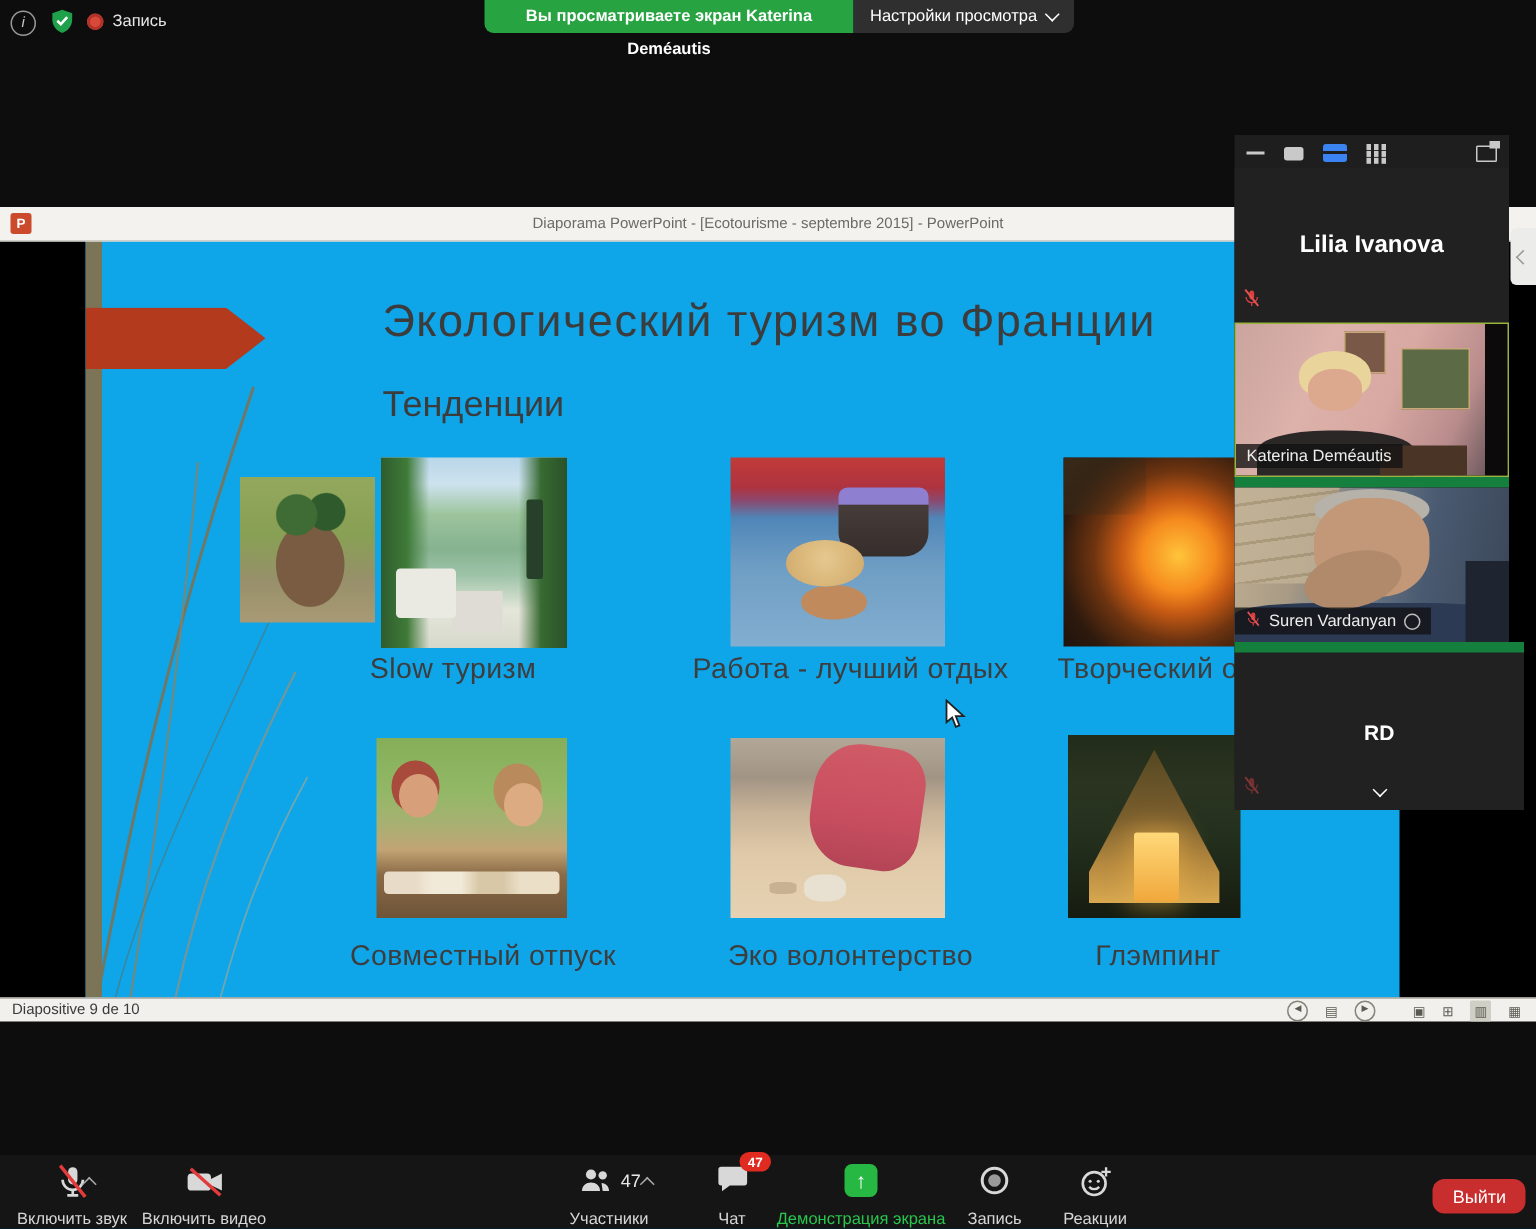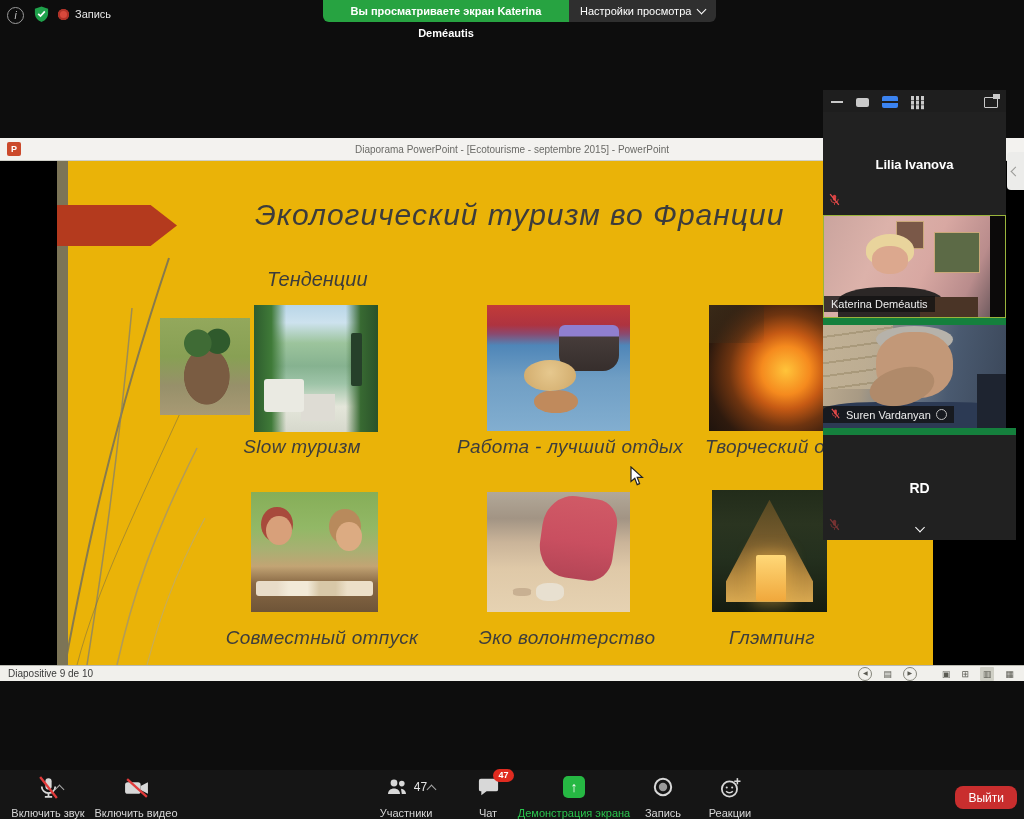--- a/index.html
+++ b/index.html
@@ -25,28 +25,28 @@
   .chev.left{transform:rotate(135deg);}
 
   
   .pp-titlebar{position:absolute;left:0;top:138px;right:0;height:22px;background:#f3f2ef;
                border-bottom:1px solid #cfcfc7;display:flex;align-items:center;z-index:5;}
   .pp-ic{position:absolute;left:7px;top:4px;width:14px;height:14px;background:#cb4a2c;color:#fff;
          font-size:9px;font-weight:bold;text-align:center;line-height:14px;border-radius:2px;}
   .pp-title{width:100%;text-align:center;font-size:10px;color:#6a6a66;}
 
   .slide-wrap{position:absolute;left:0;top:160px;width:1024px;height:505px;background:#000;z-index:4;}
-  .slide{position:absolute;left:57px;top:0;width:876px;height:505px;background:#eab308;overflow:hidden;font-style:italic;}
+  .slide{position:absolute;left:57px;top:0;width:876px;height:505px;background:#0ea5e9;overflow:hidden;}
   .olive-bar{position:absolute;left:0;top:0;width:11px;height:100%;background:#7c7456;}
   .grass{position:absolute;left:0;top:88px;}
   .red-arrow{position:absolute;left:0;top:45px;width:120px;height:41px;background:#b43a1e;
              clip-path:polygon(0 0,78% 0,100% 50%,78% 100%,0 100%);}
   .slide-title{position:absolute;left:198px;top:38px;margin:0;font-size:30px;font-weight:400;
                color:#3c3c3c;letter-spacing:1px;}
-  .slide-sub{position:absolute;left:198px;top:96px;margin:12px;font-size:20px;font-weight:400;color:#3c3c3c;}
+  .slide-sub{position:absolute;left:198px;top:96px;margin:0;font-size:24px;font-weight:400;color:#3c3c3c;}
 
   .ph{position:absolute;overflow:hidden;}
   .cap{position:absolute;font-size:19px;color:#3d3d3d;letter-spacing:.3px;text-align:center;white-space:nowrap;}
 
   .img-donkey{left:103px;top:158px;width:90px;height:97px;z-index:1;background:
     radial-gradient(circle at 42% 26%,#3f6b35 0 15%,transparent 16%),
     radial-gradient(circle at 64% 24%,#2f5a2c 0 13%,transparent 14%),
     radial-gradient(ellipse at 52% 60%,#7a5c42 0 34%,transparent 35%),
     linear-gradient(180deg,#93a85c 0%,#88a054 40%,#97906a 70%,#a89a74 100%);}
   .img-canal{left:197px;top:145px;width:124px;height:127px;z-index:2;background:
@@ -108,21 +108,21 @@
     background:linear-gradient(#3b83f0 0 5px,transparent 5px 7px,#3b83f0 7px 12px);}
   .pt-grid{width:3.2px;height:3.2px;background:#c9c9c9;cursor:pointer;margin-right:10px;
     box-shadow:5px 0 #c9c9c9,10px 0 #c9c9c9,0 4.6px #c9c9c9,5px 4.6px #c9c9c9,10px 4.6px #c9c9c9,
                0 9.2px #c9c9c9,5px 9.2px #c9c9c9,10px 9.2px #c9c9c9;transform:translateY(-4px);}
   .pt-pop{margin-left:auto;width:12px;height:9px;border:1.6px solid #c9c9c9;border-radius:1px;position:relative;cursor:pointer;}
   .pt-pop::after{content:"";position:absolute;right:-3px;top:-4px;width:7px;height:5px;background:#c9c9c9;}
 
   .tile{position:relative;width:100%;height:103px;background:#212121;overflow:hidden;cursor:pointer;}
   .tile+.tile{border-top:7px solid #15803d;}
   .tile-name-center{position:absolute;left:0;right:0;top:50%;transform:translateY(-50%);
-    text-align:center;color:#fff;font-weight:bold;font-size:13px;}
+    text-align:center;color:#fff;font-weight:bold;font-size:16px;}
   .tile-mic{position:absolute;left:5px;bottom:5px;}
   .tile-mic.dim{opacity:.45;}
   .name-chip{position:absolute;left:0;bottom:5px;background:rgba(18,18,18,.78);color:#ededed;
     font-size:11px;padding:2px 7px;display:flex;align-items:center;gap:5px;}
   .tile.katerina{border:1px solid #9ab43c;box-sizing:border-box;}
   .info-circle{width:9px;height:9px;border:1px solid #bdbdbd;border-radius:50%;display:inline-block;}
   .tile-chev{position:absolute;left:50%;bottom:5px;transform:translateX(-50%);color:#fff;}
 
   .vid{position:absolute;inset:0;}
   .vid.katerina-bg{background:linear-gradient(115deg,#caa49e 0%,#dcb2aa 30%,#d8a8a2 55%,#b98c8c 78%,#6e5a5e 94%,#2a2224 100%);}

